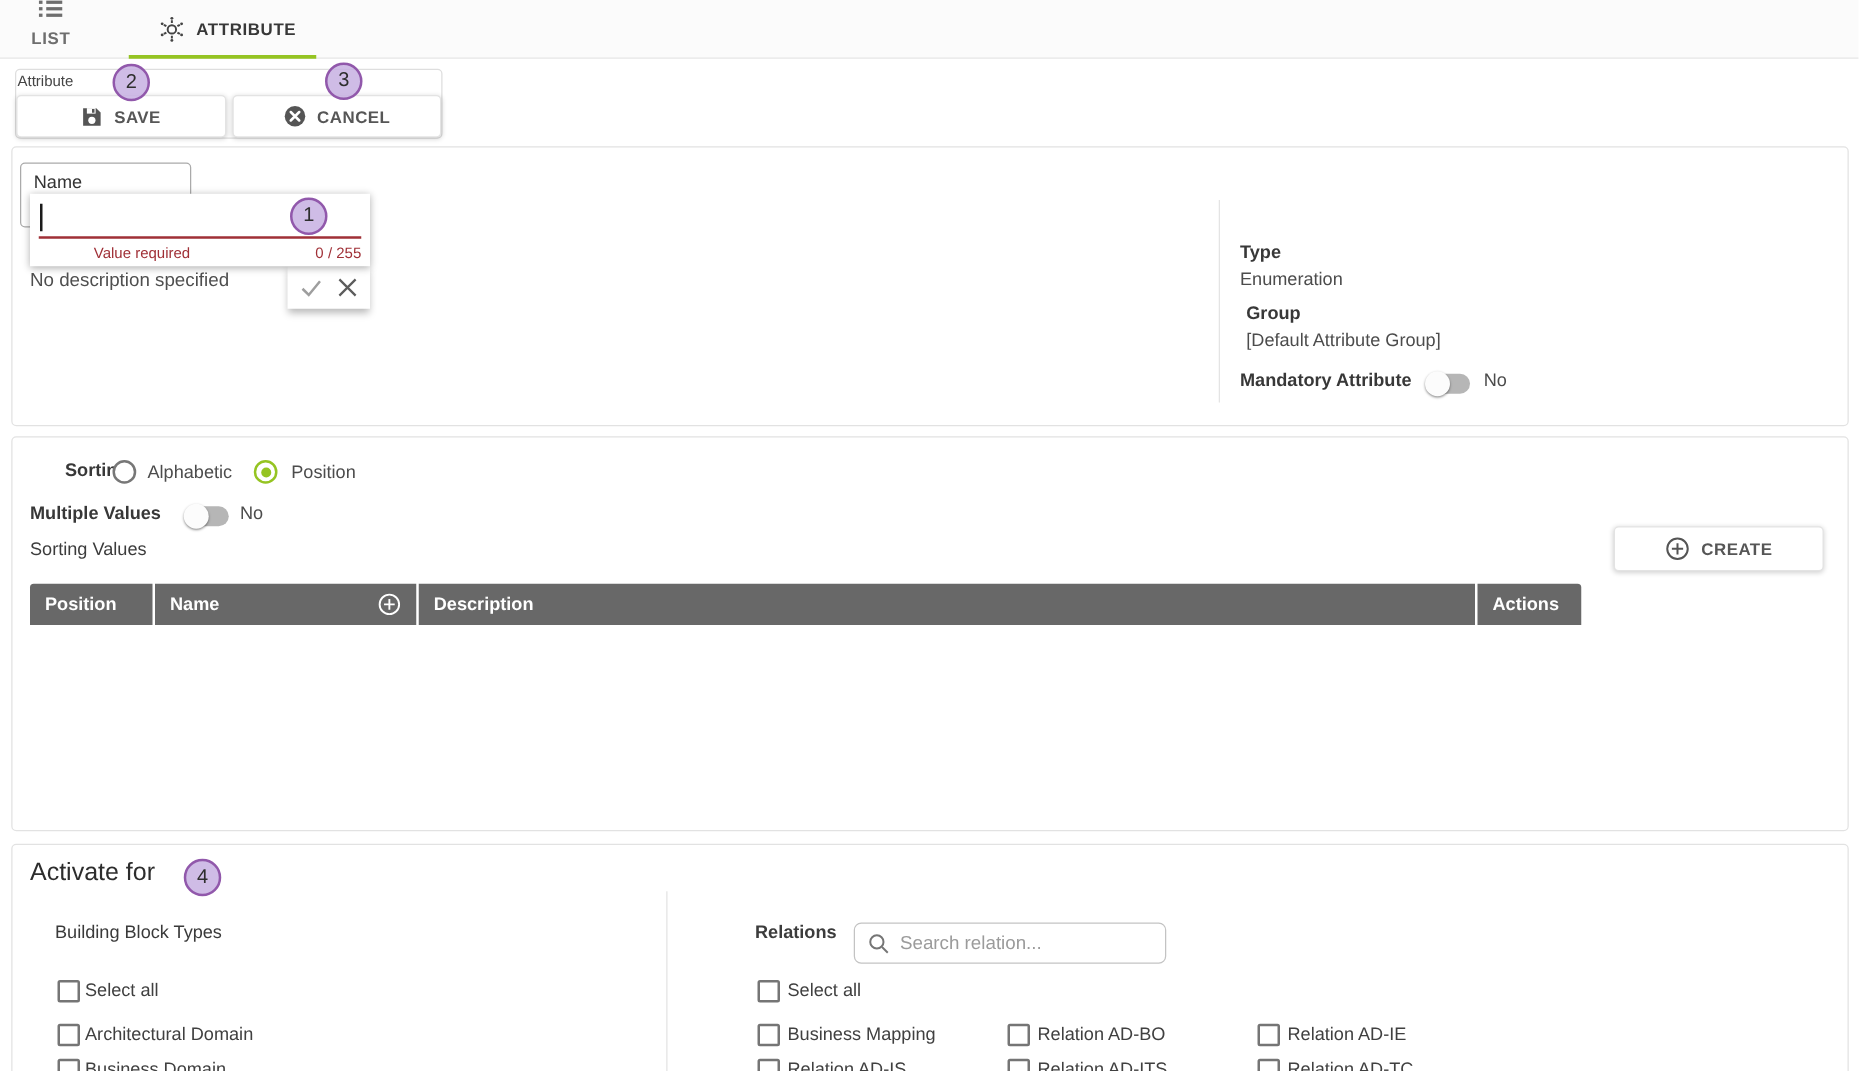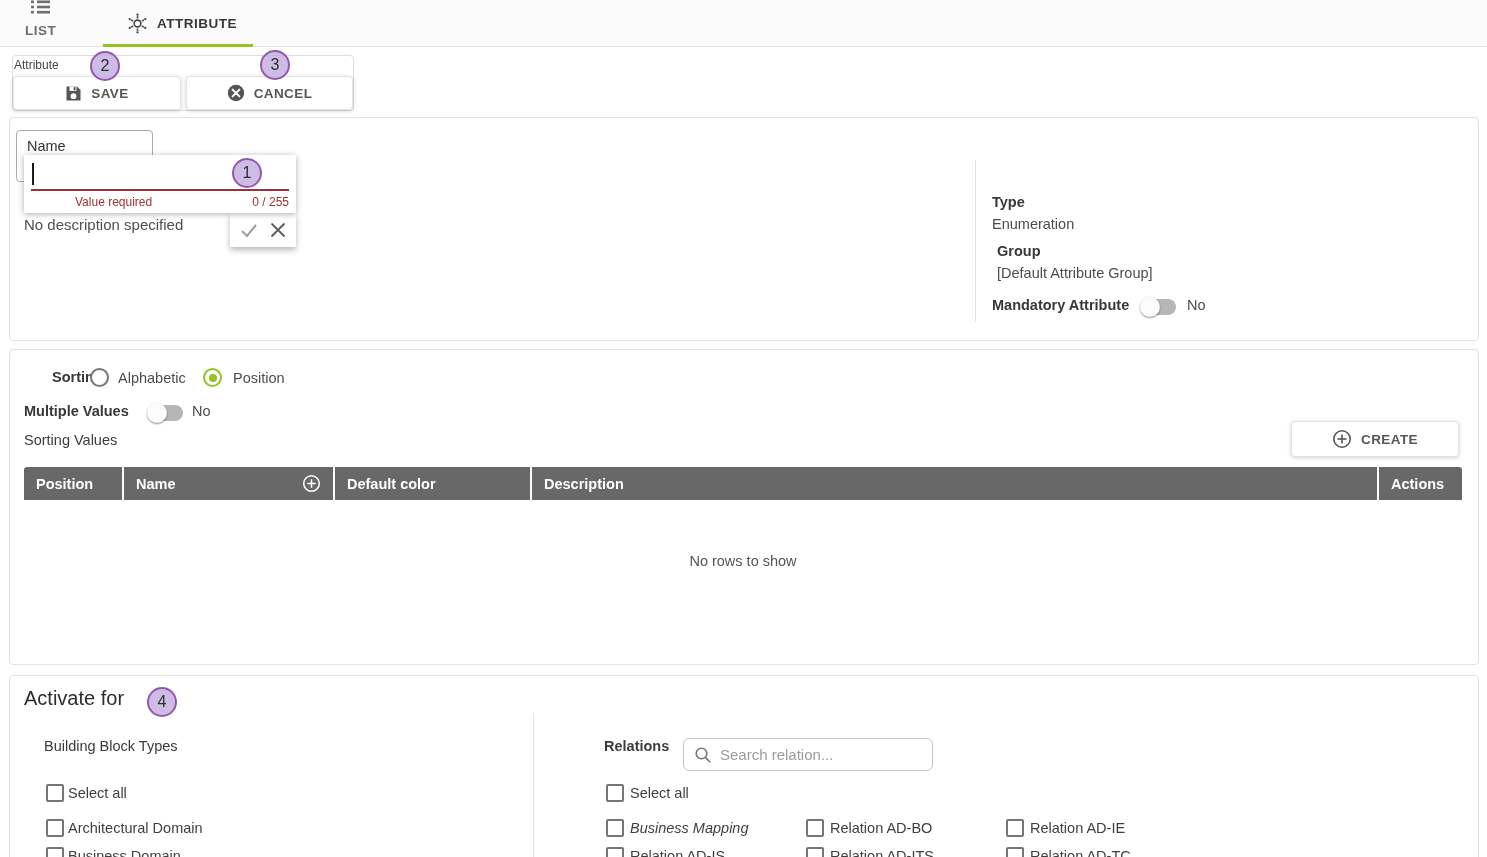--- a/index.html
+++ b/index.html
@@ -227,26 +227,24 @@
     <div class="th" style="width:209px;justify-content:space-between;">
       <span>Name</span>
       <span>
         <svg width="19" height="19" viewBox="0 0 20 20" fill="none" stroke="#fff" stroke-width="1.6">
             <circle cx="10" cy="10" r="8.2"></circle>
             <line x1="10" y1="5.5" x2="10" y2="14.5"></line>
             <line x1="5.5" y1="10" x2="14.5" y2="10"></line>
           </svg>
       </span>
     </div>
-    <div class="th" style="width:195px;">Default color</div>
     <div class="th" style="width:845px;">Description</div>
     <div class="th" style="width:83px;">Actions</div>
   </div>
 
-  <div class="empty-row">No rows to show</div>
 
   <div class="card" style="top:675px;height:220px;"></div>
 
   <div class="section-title">Activate for</div>
 
   <div class="sub-lbl" style="left:44px;top:738px;">Building Block Types</div>
 
   <div class="cb" style="left:46px;top:784px;"></div>
   <div class="cb-label" style="left:68px;top:785px;">Select all</div>
   <div class="cb" style="left:46px;top:819px;"></div>
@@ -265,21 +263,21 @@
           <line x1="11.6" y1="11.6" x2="16.2" y2="16.2"></line>
         </svg>
     </span>
     <input type="text" placeholder="Search relation..." style="">
   </div>
 
   <div class="cb" style="left:606px;top:784px;"></div>
   <div class="cb-label" style="left:630px;top:785px;">Select all</div>
 
   <div class="cb" style="left:606px;top:819px;"></div>
-  <div class="cb-label" style="left:630px;top:820px;font-style:italic;">Business Mapping</div>
+  <div class="cb-label" style="left:630px;top:820px;">Business Mapping</div>
   <div class="cb" style="left:806px;top:819px;"></div>
   <div class="cb-label" style="left:830px;top:820px;">Relation AD-BO</div>
   <div class="cb" style="left:1006px;top:819px;"></div>
   <div class="cb-label" style="left:1030px;top:820px;">Relation AD-IE</div>
 
   <div class="cb" style="left:606px;top:847px;"></div>
   <div class="cb-label" style="left:630px;top:848px;">Relation AD-IS</div>
   <div class="cb" style="left:806px;top:847px;"></div>
   <div class="cb-label" style="left:830px;top:848px;">Relation AD-ITS</div>
   <div class="cb" style="left:1006px;top:847px;"></div>

